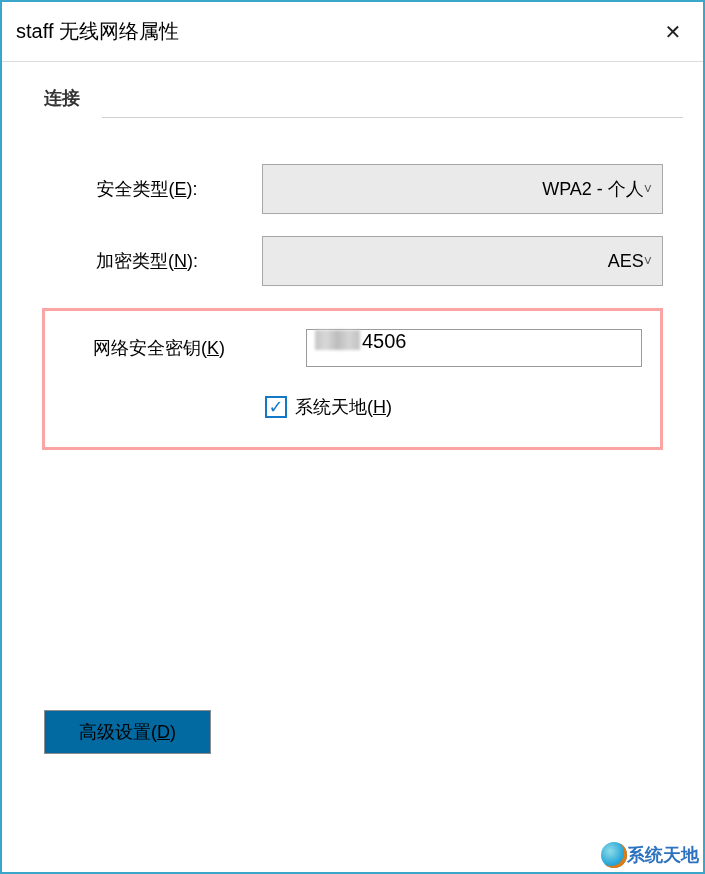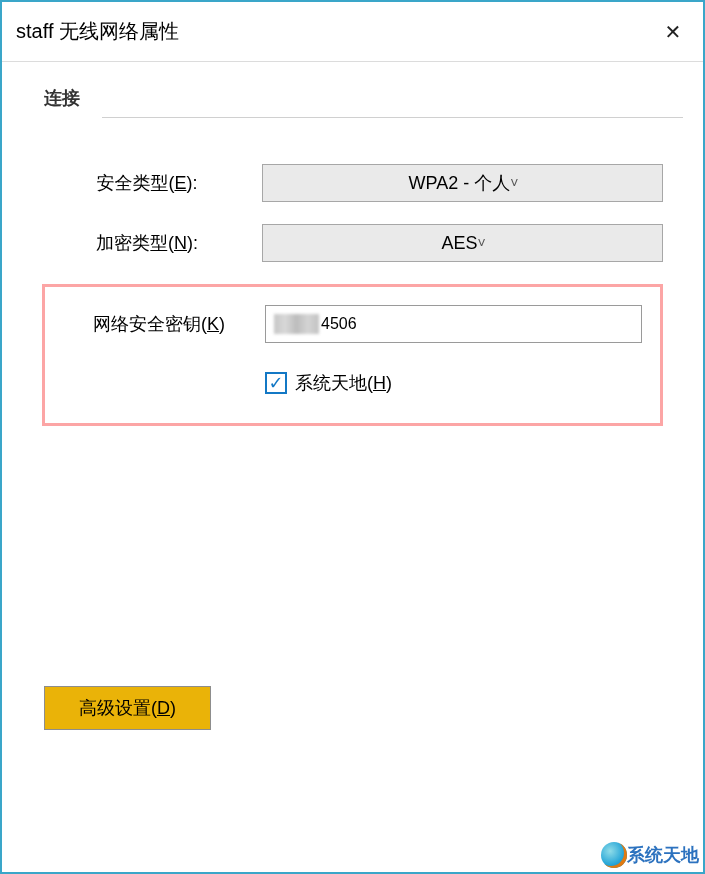--- a/index.html
+++ b/index.html
@@ -69,22 +69,22 @@
   .row {
     display: grid;
     grid-template-columns: 210px 1fr;
     align-items: center;
     gap: 10px;
     margin-bottom: 22px;
   }
   .label { font-size: 18px; text-align: center; }
   .underline { text-decoration: underline; }
   .select {
-    display: flex; align-items: center; justify-content: center;
-    height: 38px;
+    display: flex; align-items: center; justify-content: flex-end;
+    height: 50px;
     border: 1px solid #a7a7a7;
     background: #eaeaea;
     padding: 0 10px 0 12px;
     font-size: 18px;
   }
   .chev { color: #555; font-size: 14px; }
   .highlight-box {
     border: 3px solid #fca5a5;
     padding: 18px 18px 28px 18px;
     margin-top: 2px;
@@ -93,24 +93,25 @@
     display: grid;
     grid-template-columns: 192px 1fr;
     align-items: center;
     gap: 10px;
   }
   .text-input {
     height: 38px;
     border: 1px solid #9a9a9a;
     background: #fff;
     display: flex;
-    align-items: center;
+    align-items: flex-start;
     padding: 0 8px;
-    font-size: 16px;
+    font-size: 20px;
     font-family: inherit;
+    margin-left: 41px;
   }
   .blur {
     display: inline-block;
     width: 45px; height: 20px;
     background: linear-gradient(90deg, #c6c6c6 0%, #d8d8d8 25%, #bcbcbc 50%, #d4d4d4 75%, #c2c2c2 100%);
     filter: blur(1.5px);
     margin-right: 2px;
     vertical-align: middle;
   }
   .check-row {
@@ -133,21 +134,21 @@
     justify-content: center;
     color: #1378c5;
     font-size: 18px;
     line-height: 1;
     background: #fff;
   }
   .adv-btn {
     display: inline-flex;
     align-items: center; justify-content: center;
     border: 1px solid #8d8d8d;
-    background: #eab308;
+    background: #0369a1;
     height: 44px;
     padding: 0 34px;
     font-size: 18px;
     font-family: inherit;
     margin-top: 260px;
     margin-left: 2px;
   }
   .watermark {
     position: absolute;
     right: 4px; bottom: 4px;

